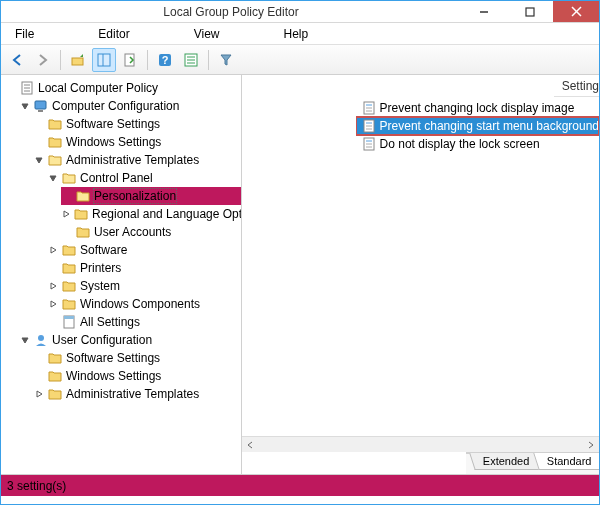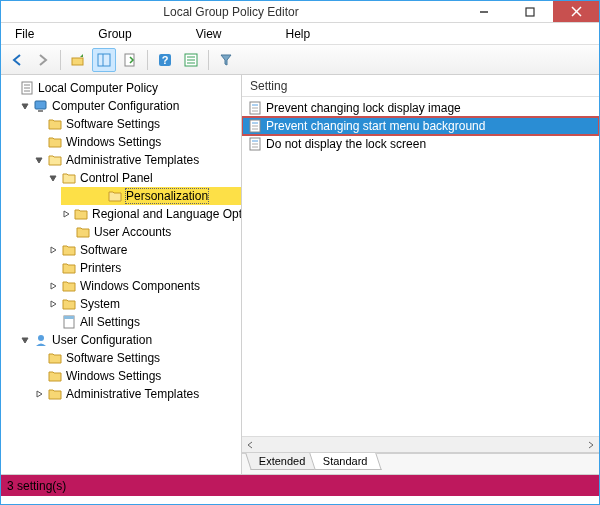--- a/index.html
+++ b/index.html
@@ -20,21 +20,21 @@
 
   
   .toolbar { height: 30px; display: flex; align-items: center; padding: 0 4px; gap: 2px; background: linear-gradient(#fdfdfd, #f0f0f0); border-bottom: 1px solid #d0d0d0; }
   .tool-btn { width: 24px; height: 24px; display: flex; align-items: center; justify-content: center; cursor: pointer; border: 1px solid transparent; border-radius:2px;}
   .tool-sep { width: 1px; height: 20px; background: #ccc; margin: 0 3px; }
   .tool-btn.active { background:#cde8ff; border:1px solid #7abff0; }
 
   
   .content { display: flex; height: calc(100% - 30px - 22px - 30px - 22px); }
   .tree-pane { width: 241px; border-right: 1px solid #d0d0d0; overflow: auto; padding: 4px 0 4px 4px; }
-  .list-pane { flex: 1; display: flex; flex-direction: column; overflow: hidden; position:relative;}
+  .list-pane { flex: 1; display: flex; flex-direction: column; overflow: hidden; position:relative;align-items:flex-end;}
   .list-header { height: 22px; border-bottom: 1px solid #e0e0e0; display: flex; align-items: center; padding-left: 8px; color:#333;}
   .list-body { flex: 1; overflow: auto; padding-top: 2px; }
   .list-row { height: 18px; display: flex; align-items: center; padding-left: 6px; gap: 4px; cursor:pointer;}
   .list-row.selected { background: #2a8dd4; color: #ffffff; outline:2px solid #c8504f; outline-offset:-1px;}
   .list-row .sicon { width:14px; height:14px; display:inline-flex;}
   .tabs-wrap { height: 22px; border-top:1px solid #d0d0d0; display:flex; align-items:flex-start; padding-left:6px; position:relative; background:#f7f7f7;}
   .tabs-wrap::before { content:''; position:absolute; left:0; right:0; top:0; height:1px; background:#d0d0d0;}
   .tab { font-size:11px; padding:2px 10px 2px 10px; border:1px solid #bcbcbc; border-top:none; background:#fff; transform:skewX(18deg); margin-right:-4px; cursor:pointer;}
   .tab span { display:inline-block; transform:skewX(-18deg);}
   .tab.inactive { background:#f0f0f0;}
@@ -45,21 +45,21 @@
   .statusbar { height: 22px; border-top: 1px solid #d0d0d0; padding: 0 6px; display: flex; align-items: center; background:#be185d;}
 
   
   .tree ul { list-style: none; margin: 0; padding-left: 14px; }
   .tree > ul { padding-left: 0; }
   .tree li { white-space: nowrap; }
   .node { display: flex; align-items: center; height: 18px; cursor:pointer;}
   .toggle { width: 12px; height: 12px; display:inline-flex; align-items:center; justify-content:center; margin-right:2px; cursor:pointer;}
   .toggle.blank { visibility:hidden; }
   .node .icon { width:16px; height:16px; display:inline-flex; margin-right:3px;}
-  .node.selected { background:#fde047;padding-left:32px; }
+  .node.selected { background:#be185d; }
   .node.selected .label { outline:1px dotted #666; }
   
   .hscroll { overflow-x:auto; }
 </style>
 </head>
 <body>
 
 <div class="titlebar">
   <div class="title">Local Group Policy Editor</div>
   <div class="win-controls">
@@ -77,21 +77,21 @@
       <svg width="11" height="11">
           <line x1="1" y1="1" x2="10" y2="10" stroke="#fff" stroke-width="1.5"></line>
           <line x1="10" y1="1" x2="1" y2="10" stroke="#fff" stroke-width="1.5"></line>
         </svg>
     </div>
   </div>
 </div>
 
 <div class="menubar">
   <div class="menu-item">File</div>
-  <div class="menu-item">Group</div>
+  <div class="menu-item">Editor</div>
   <div class="menu-item">View</div>
   <div class="menu-item">Help</div>
 </div>
 
 <div class="toolbar">
   <div class="tool-btn">
     <svg width="16" height="16">
         <path d="M11 3 L5 8 L11 13" fill="none" stroke="#1e6fbf" stroke-width="2"></path>
       </svg>
   </div>
@@ -298,36 +298,36 @@
                           <span class="toggle">
                             <svg width="10" height="10">
                               <path d="M3 2 L8 5 L3 8 Z" fill="none" stroke="#595959"></path>
                             </svg>
                           </span>
                           <span class="icon">
                             <svg width="16" height="16">
                               <path d="M2 4 L6 4 L7 5 L14 5 L14 13 L2 13 Z" fill="#f7d774" stroke="#c79a2a"></path>
                             </svg>
                           </span>
-                          <span class="label">Windows Components</span>
+                          <span class="label">System</span>
                         </div>
                       </li>
                       <li>
                         <div class="node">
                           <span class="toggle">
                             <svg width="10" height="10">
                               <path d="M3 2 L8 5 L3 8 Z" fill="none" stroke="#595959"></path>
                             </svg>
                           </span>
                           <span class="icon">
                             <svg width="16" height="16">
                               <path d="M2 4 L6 4 L7 5 L14 5 L14 13 L2 13 Z" fill="#f7d774" stroke="#c79a2a"></path>
                             </svg>
                           </span>
-                          <span class="label">System</span>
+                          <span class="label">Windows Components</span>
                         </div>
                       </li>
                       <li>
                         <div class="node">
                           <span class="toggle blank"></span>
                           <span class="icon">
                             <svg width="16" height="16">
                               <rect x="3" y="2" width="10" height="12" fill="#fff" stroke="#888"></rect>
                               <rect x="3" y="2" width="10" height="3" fill="#8bbde0"></rect>
                             </svg>

